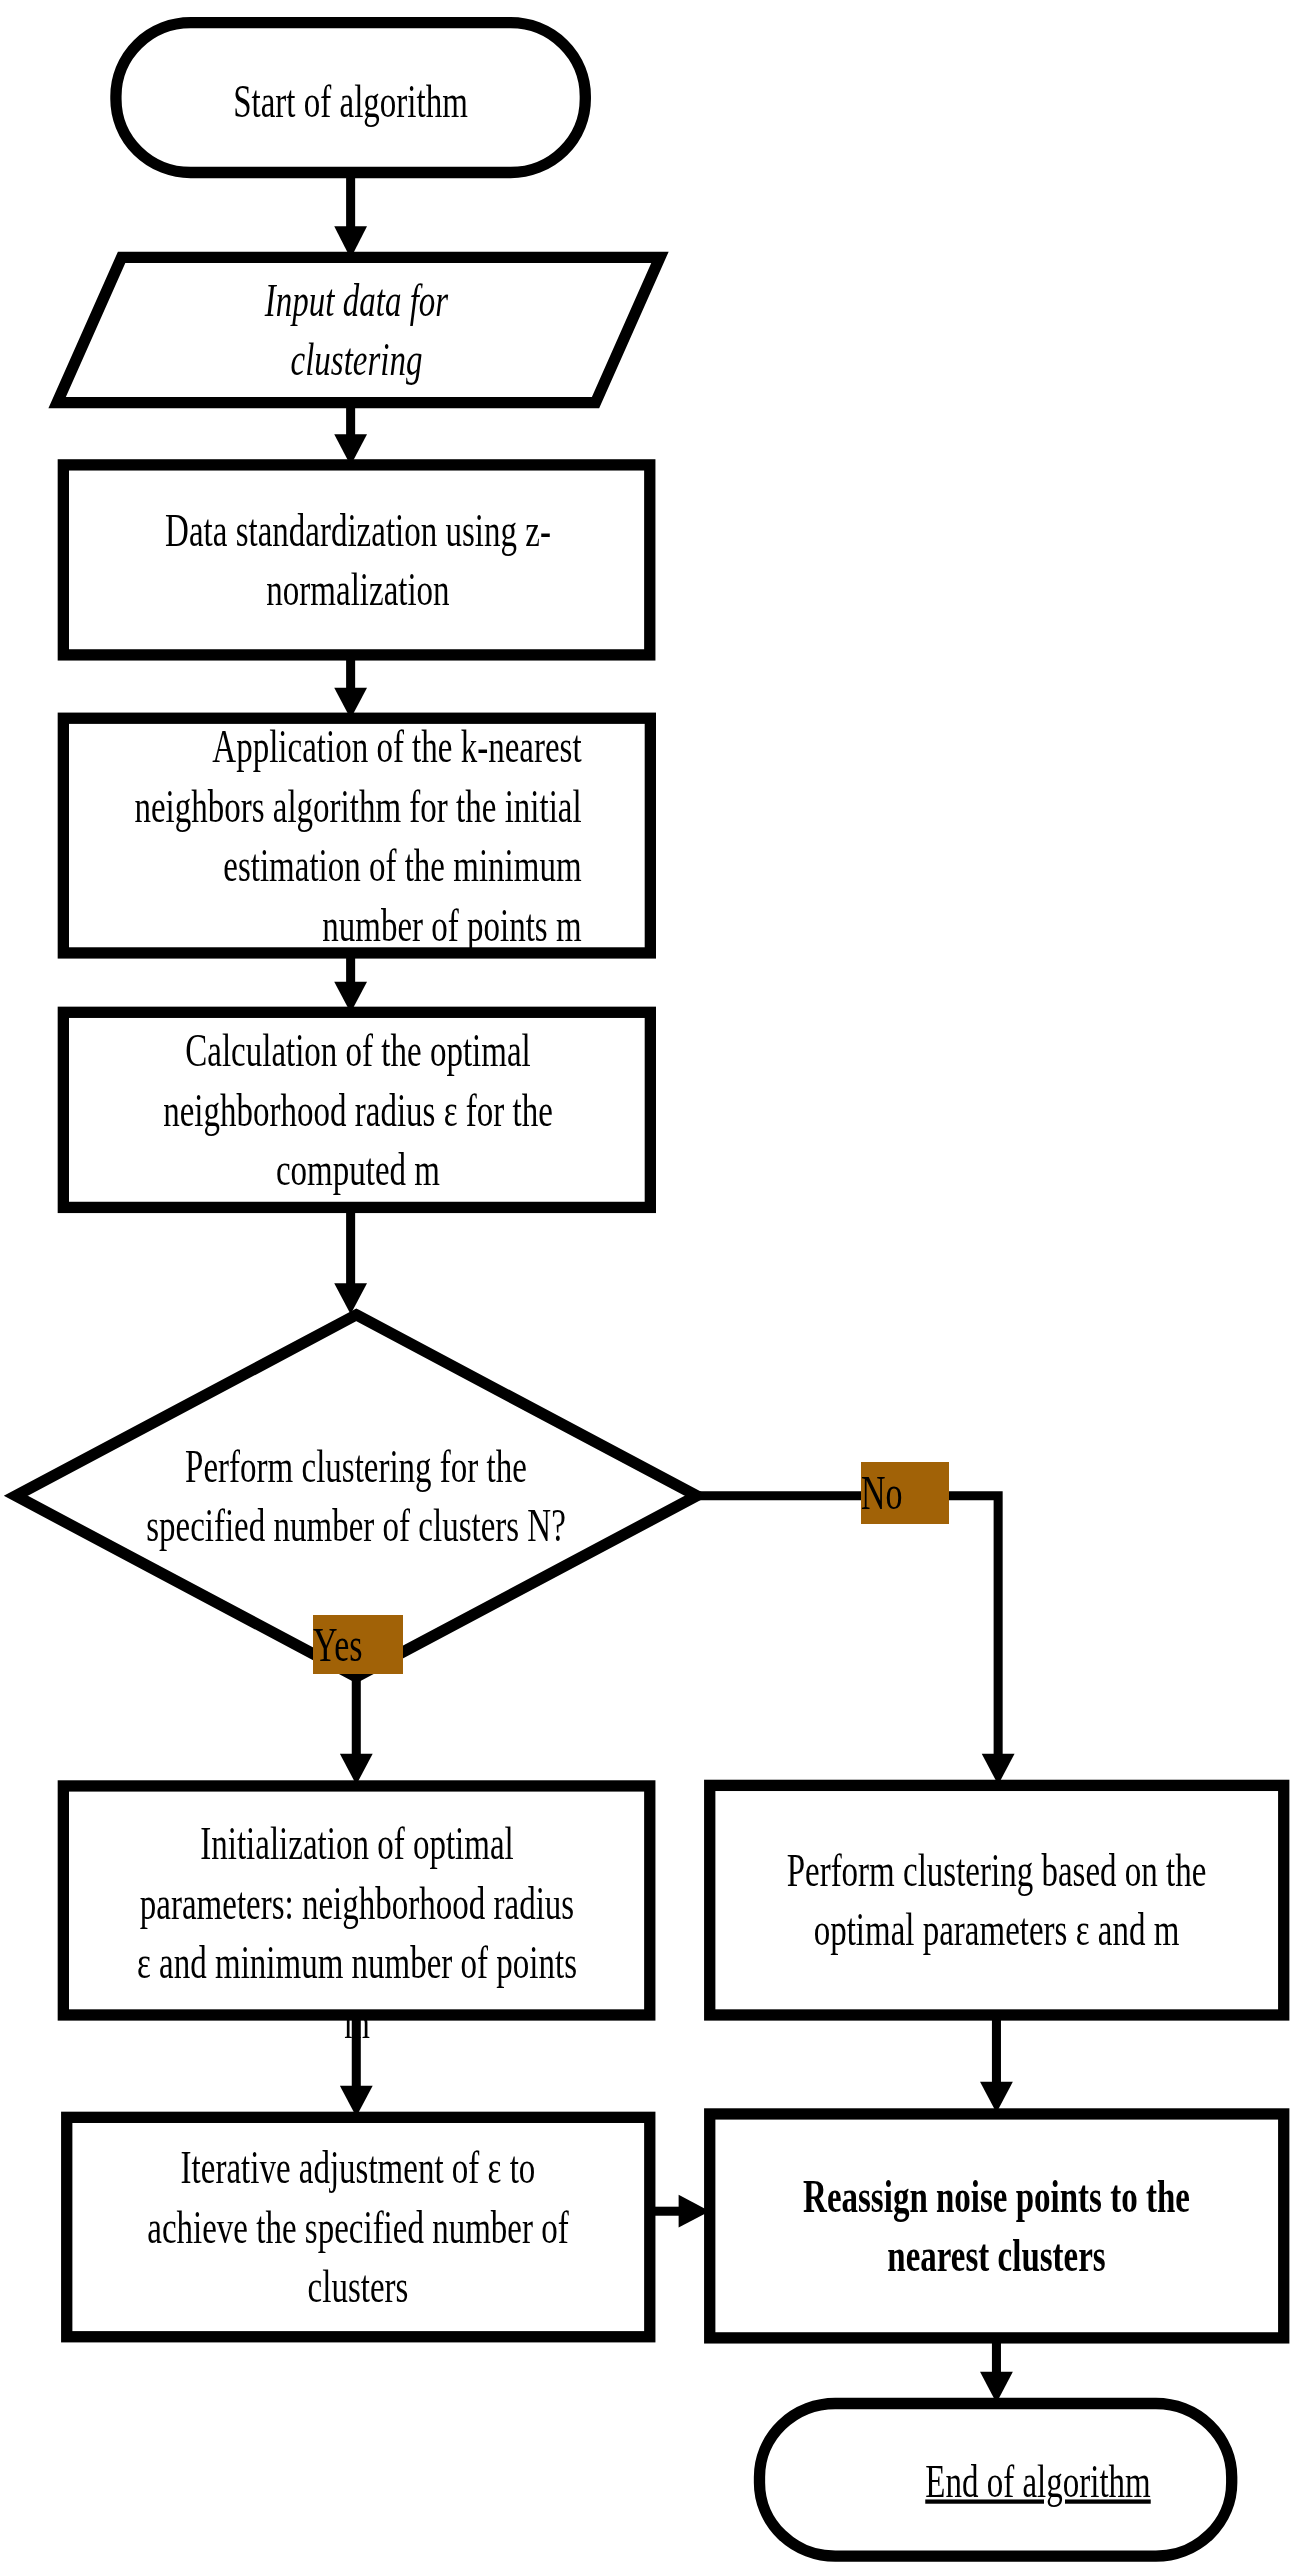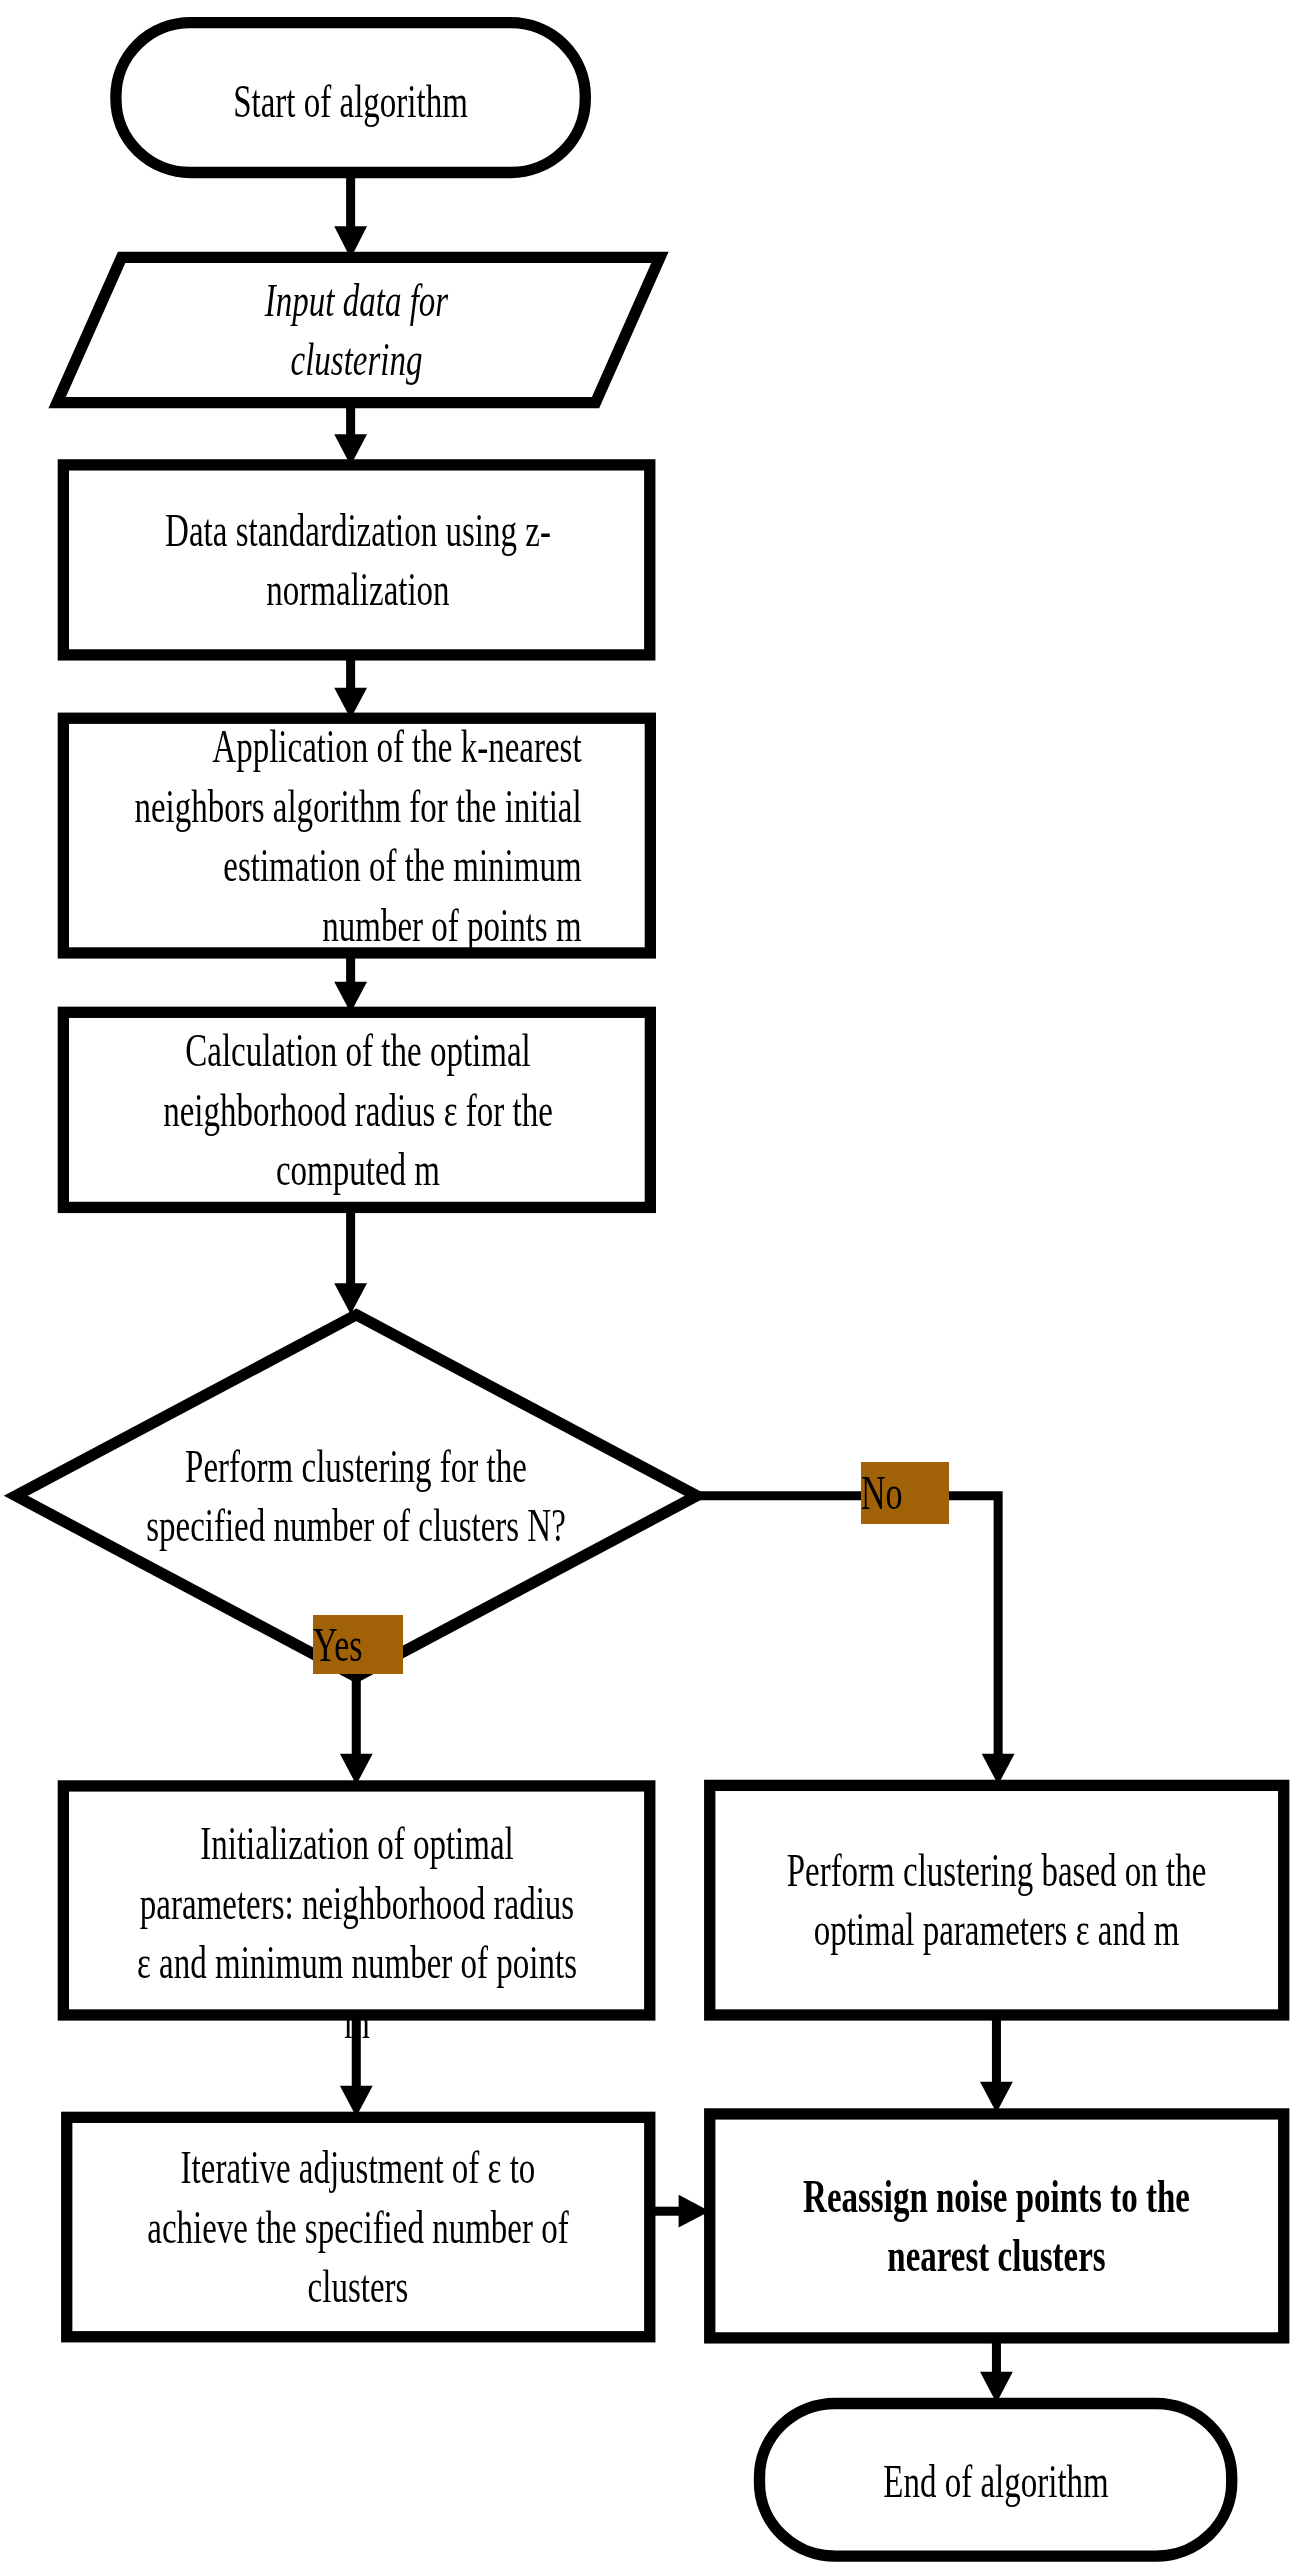--- a/index.html
+++ b/index.html
@@ -141,21 +141,21 @@
     <span>Iterative adjustment of ε to
 achieve the specified number of
 clusters</span>
   </div>
 
   <div class="label" style="left:721px;top:2114px;width:551px;height:224px;font-weight:bold;">
     <span>Reassign noise points to the
 nearest clusters</span>
   </div>
 
-  <div class="label" style="left:760px;top:2404px;width:472px;height:153px;">
+  <div class="label" style="left:802px;top:2404px;width:472px;height:153px;text-decoration:underline;">
     <span>End of algorithm</span>
   </div>
 
   <div class="edge-label" style="left:313px;top:1615px;width:90px;height:59px;">
     <span>Yes</span>
   </div>
 
   <div class="edge-label" style="left:861px;top:1462px;width:88px;height:62px;">
     <span>No</span>
   </div>

